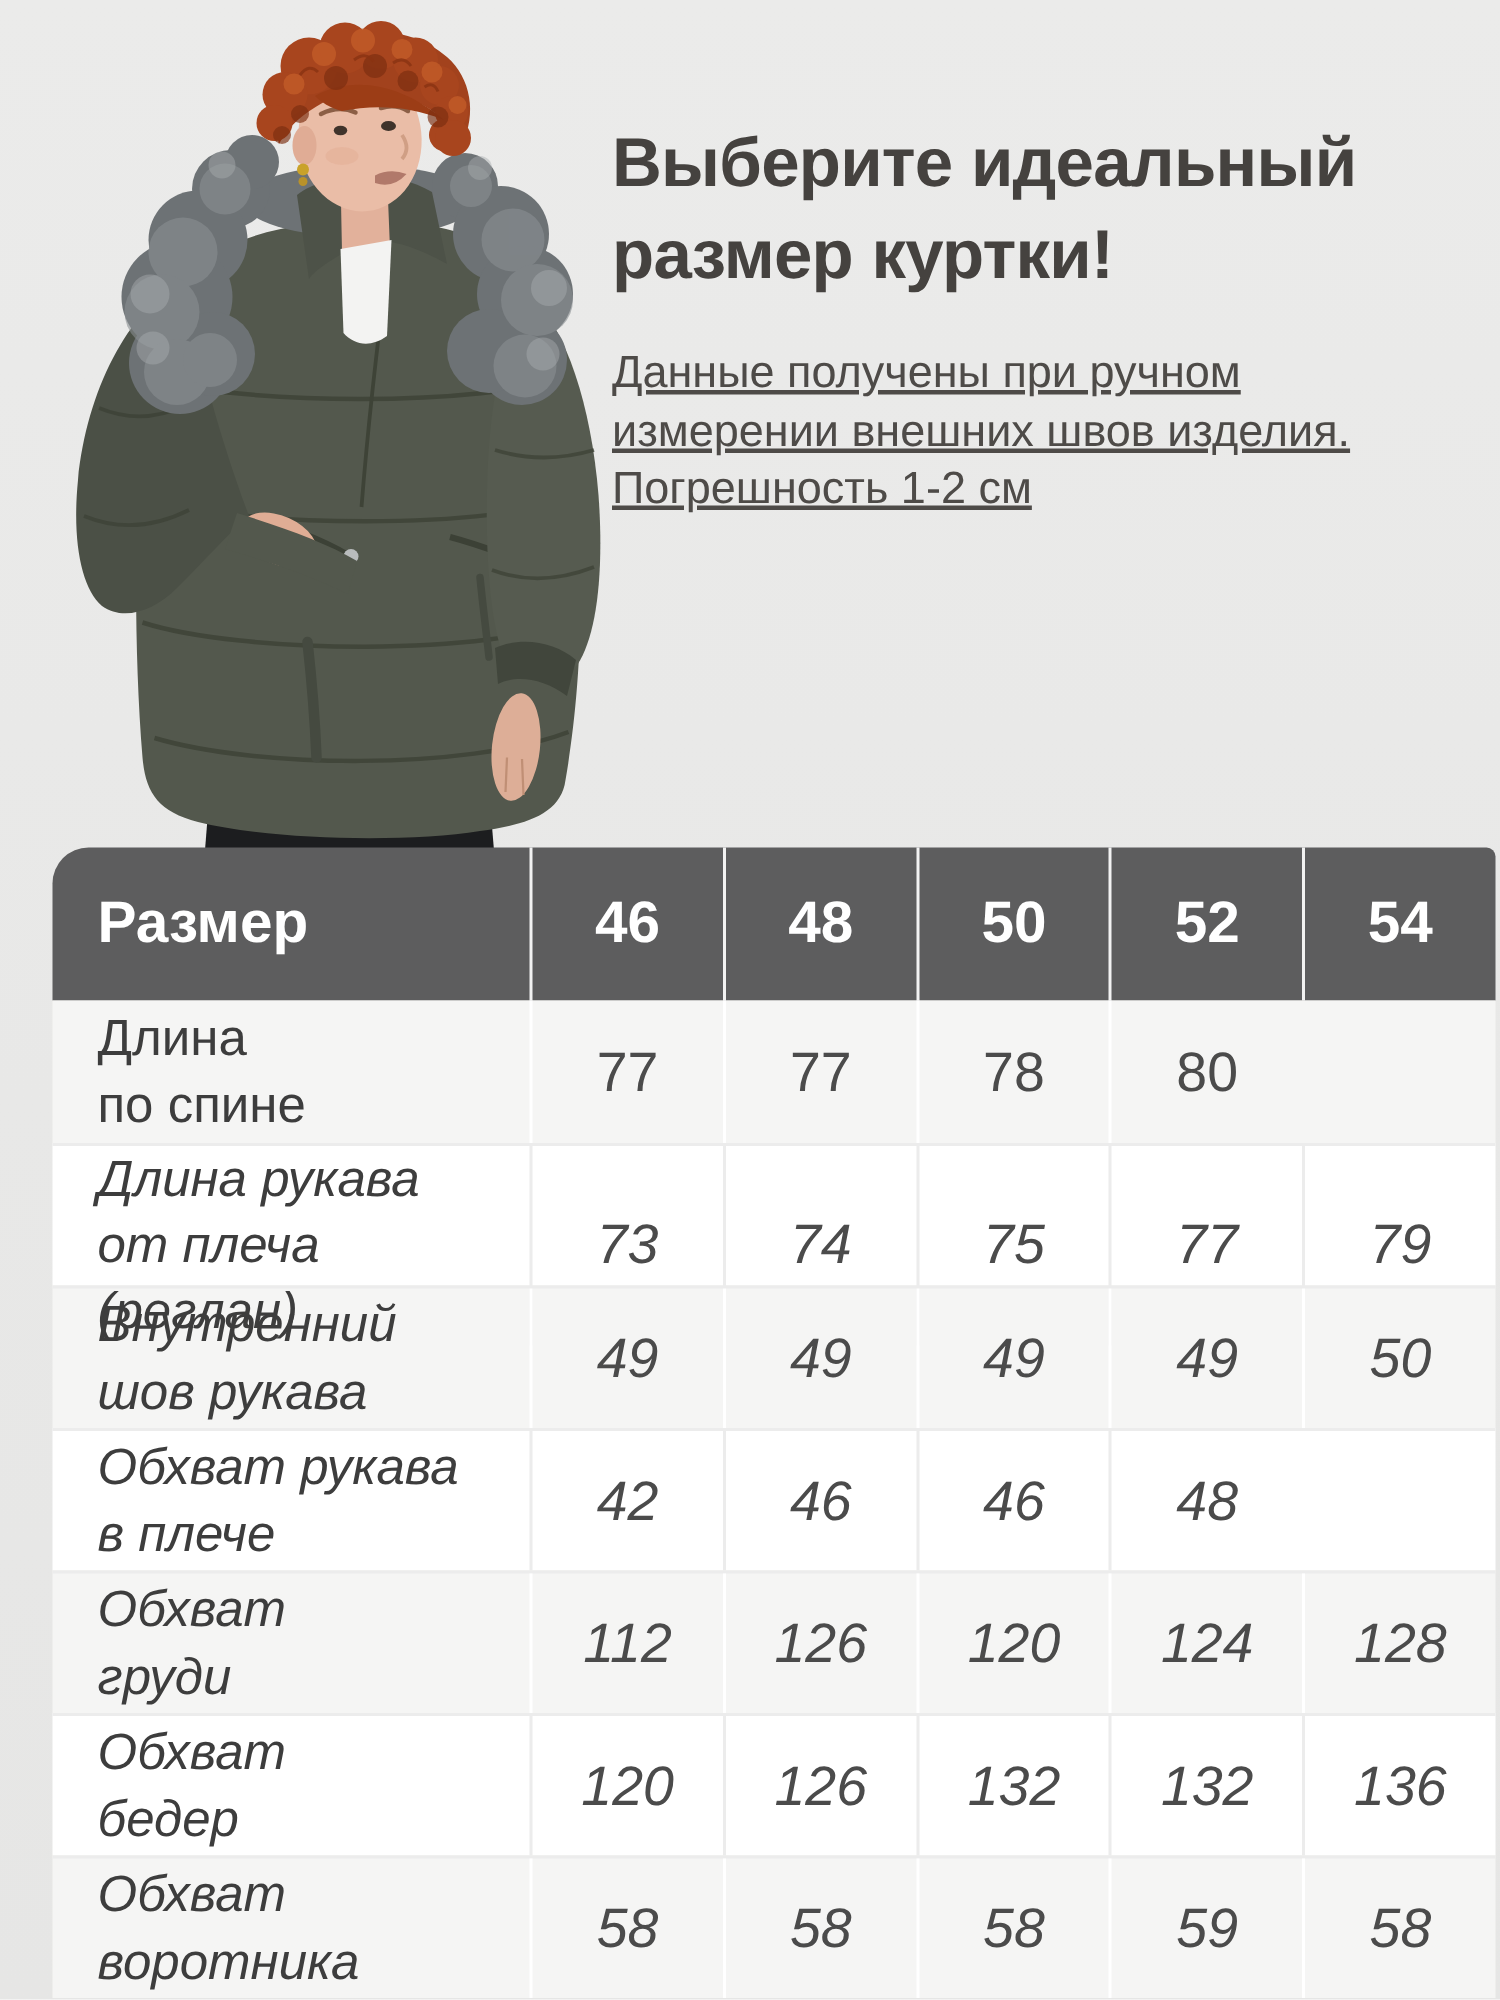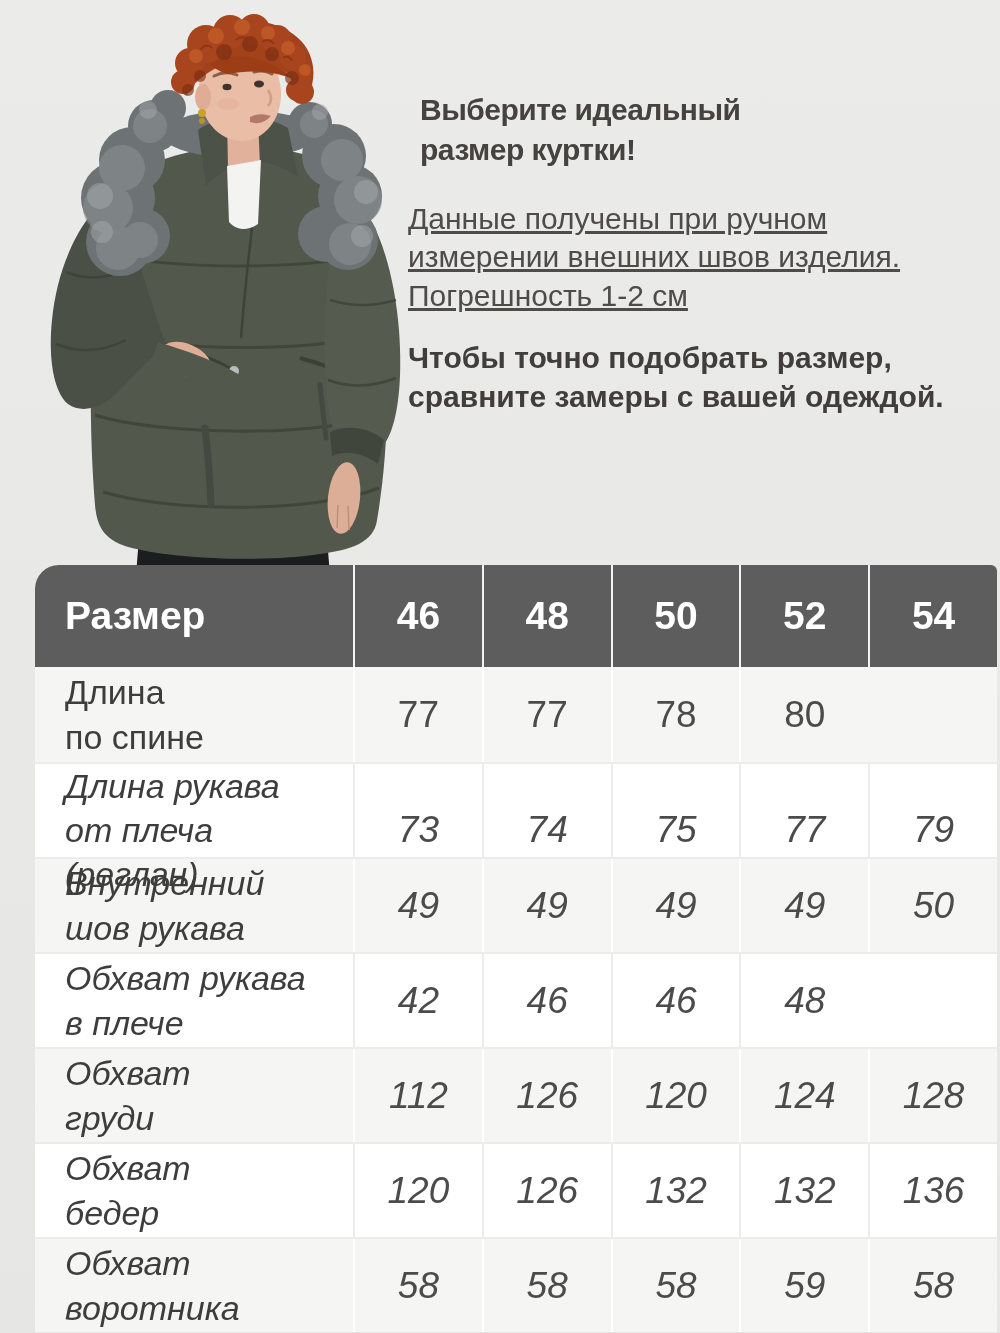--- a/index.html
+++ b/index.html
@@ -11,21 +11,21 @@
     font-family:"Liberation Sans",sans-serif;
   }
   .pre{white-space:pre-line;}
 
   
   .photo{position:absolute;left:0;top:0;width:440px;height:575px;}
 
   
   .intro{position:absolute;left:408px;top:78px;width:580px;}
   .intro h1{
-    margin:12px;font-size:30px;line-height:1.33;font-weight:700;
+    margin:0;font-size:46px;line-height:1.33;font-weight:700;
     color:#45423f;letter-spacing:-0.5px;
   }
   .intro .desc{
     margin:30px 0 0 0;font-size:30px;line-height:1.28;
     color:#4e4b48;font-weight:400;text-decoration:underline;
   }
   .intro .note{
     margin:23px 0 0 0;font-size:30px;line-height:1.3;
     color:#403d3b;font-weight:700;
   }
@@ -213,22 +213,20 @@
       </g>
     </g>
   </svg>
 
   <div class="intro">
     <h1 class="pre">Выберите идеальный
 размер куртки!</h1>
     <p class="desc pre">Данные получены при ручном
 измерении внешних швов изделия.
 Погрешность 1-2 см</p>
-    <p class="note pre">Чтобы точно подобрать размер,
-сравните замеры с вашей одеждой.</p>
   </div>
 
   <div class="size-table">
     <div class="thead">
       <div class="hc first">Размер</div>
       <div class="hc">46</div>
       <div class="hc">48</div>
       <div class="hc">50</div>
       <div class="hc">52</div>
       <div class="hc">54</div>

